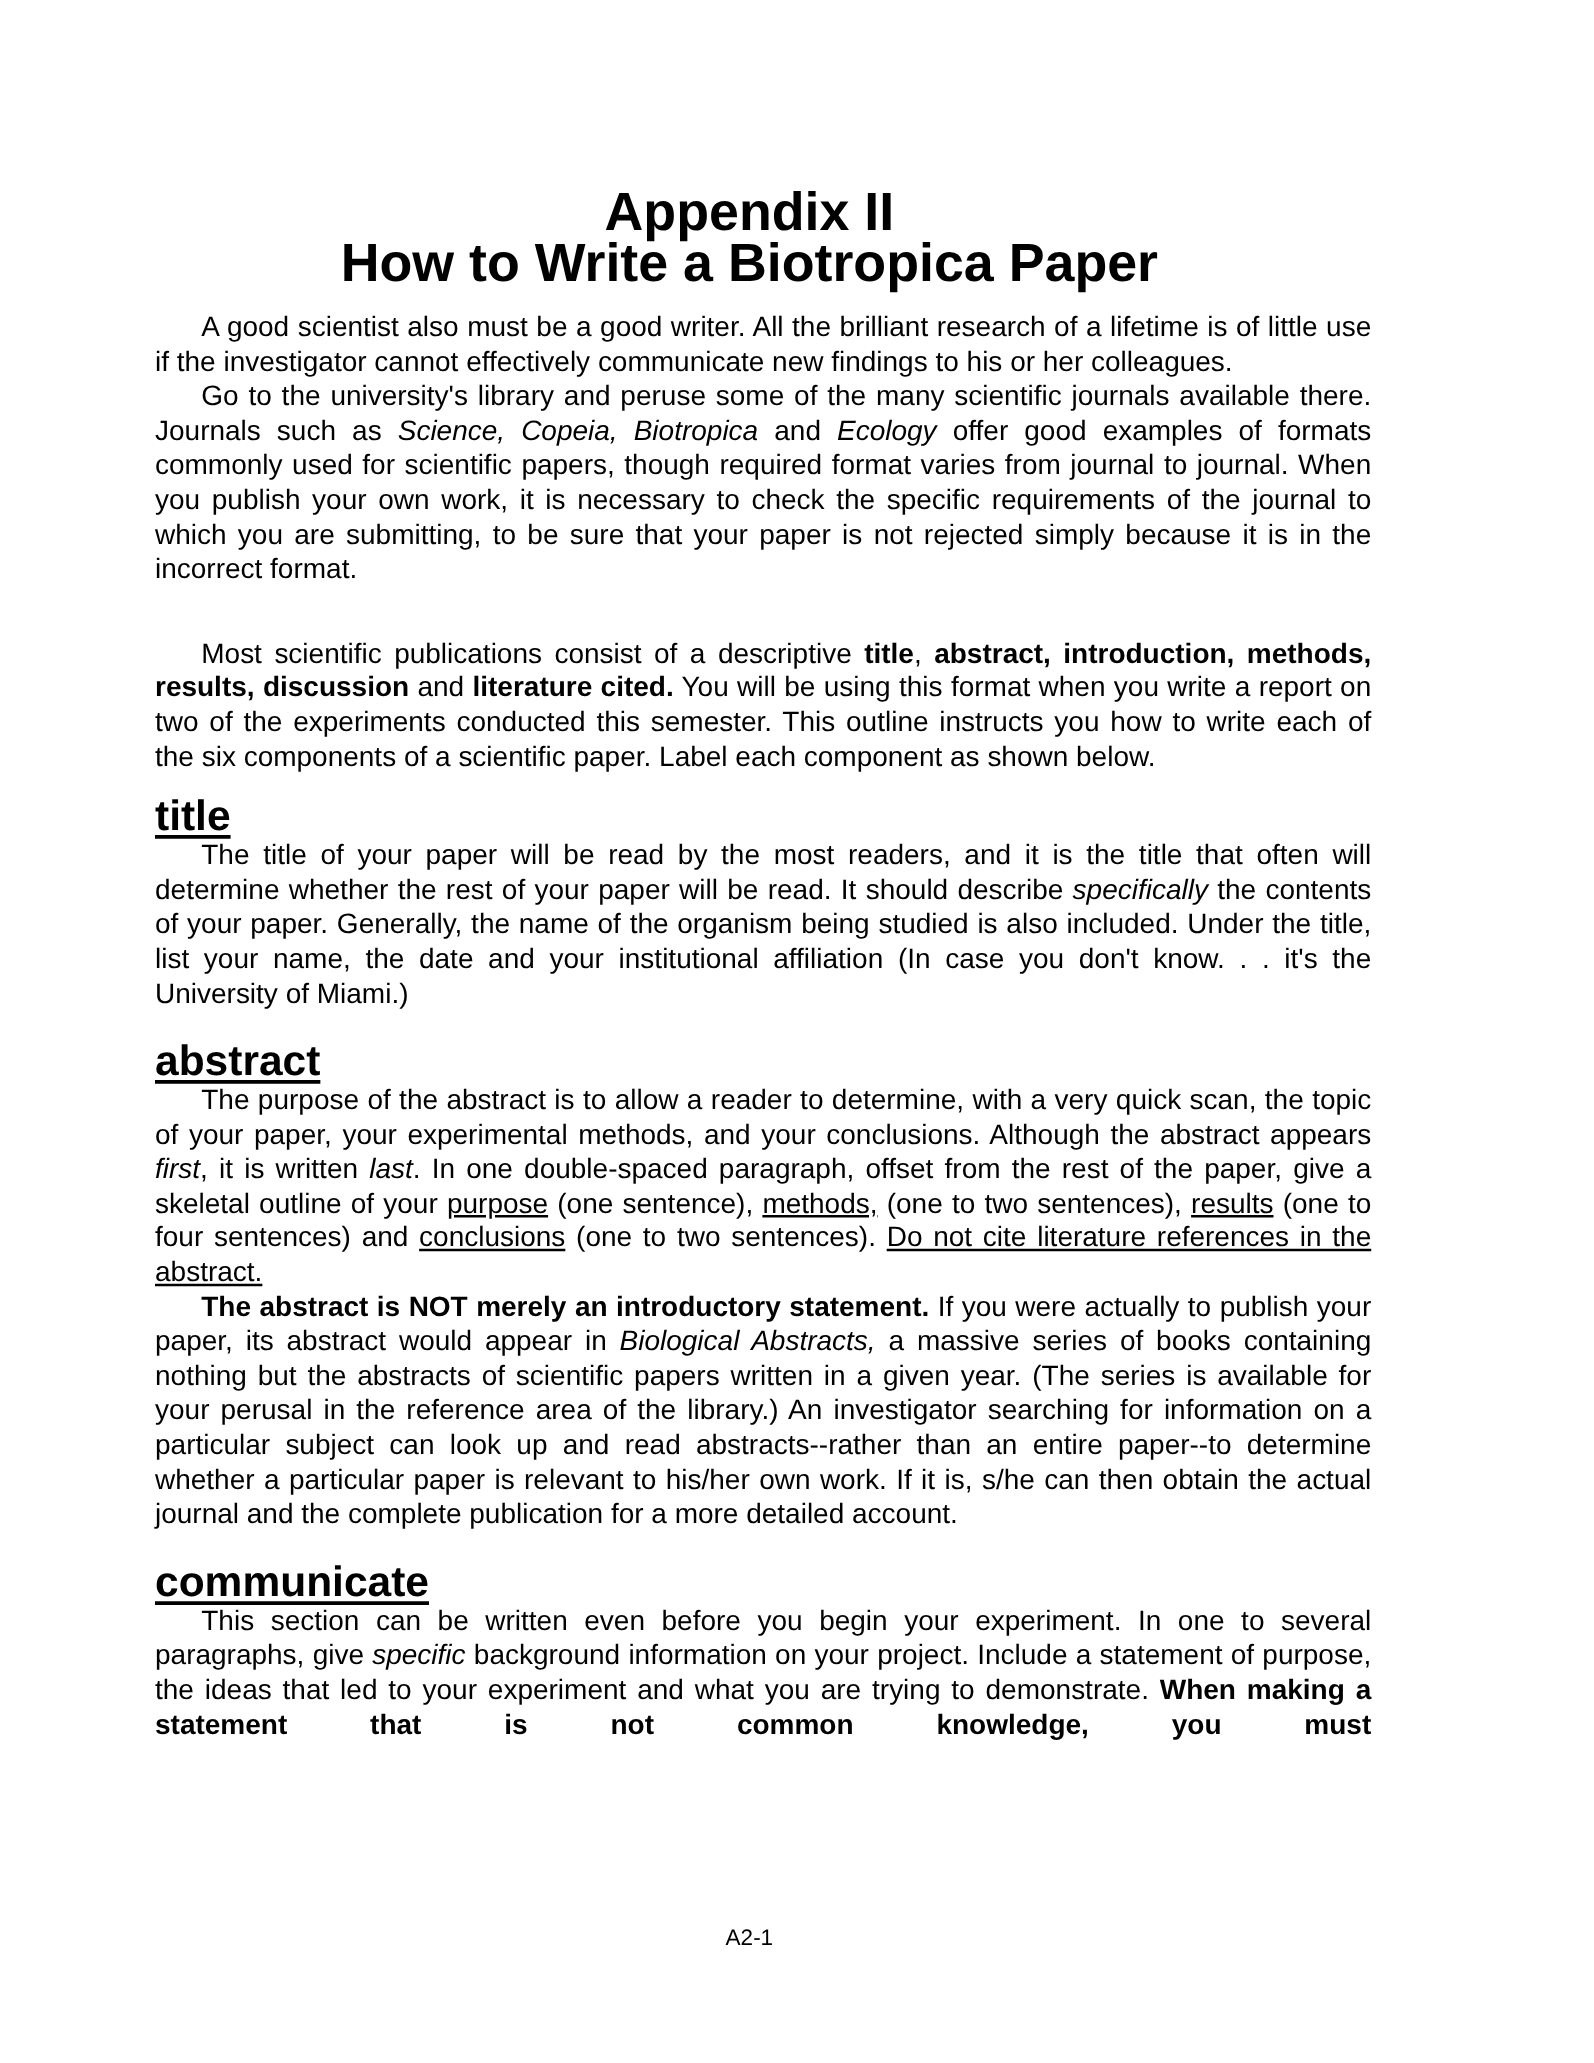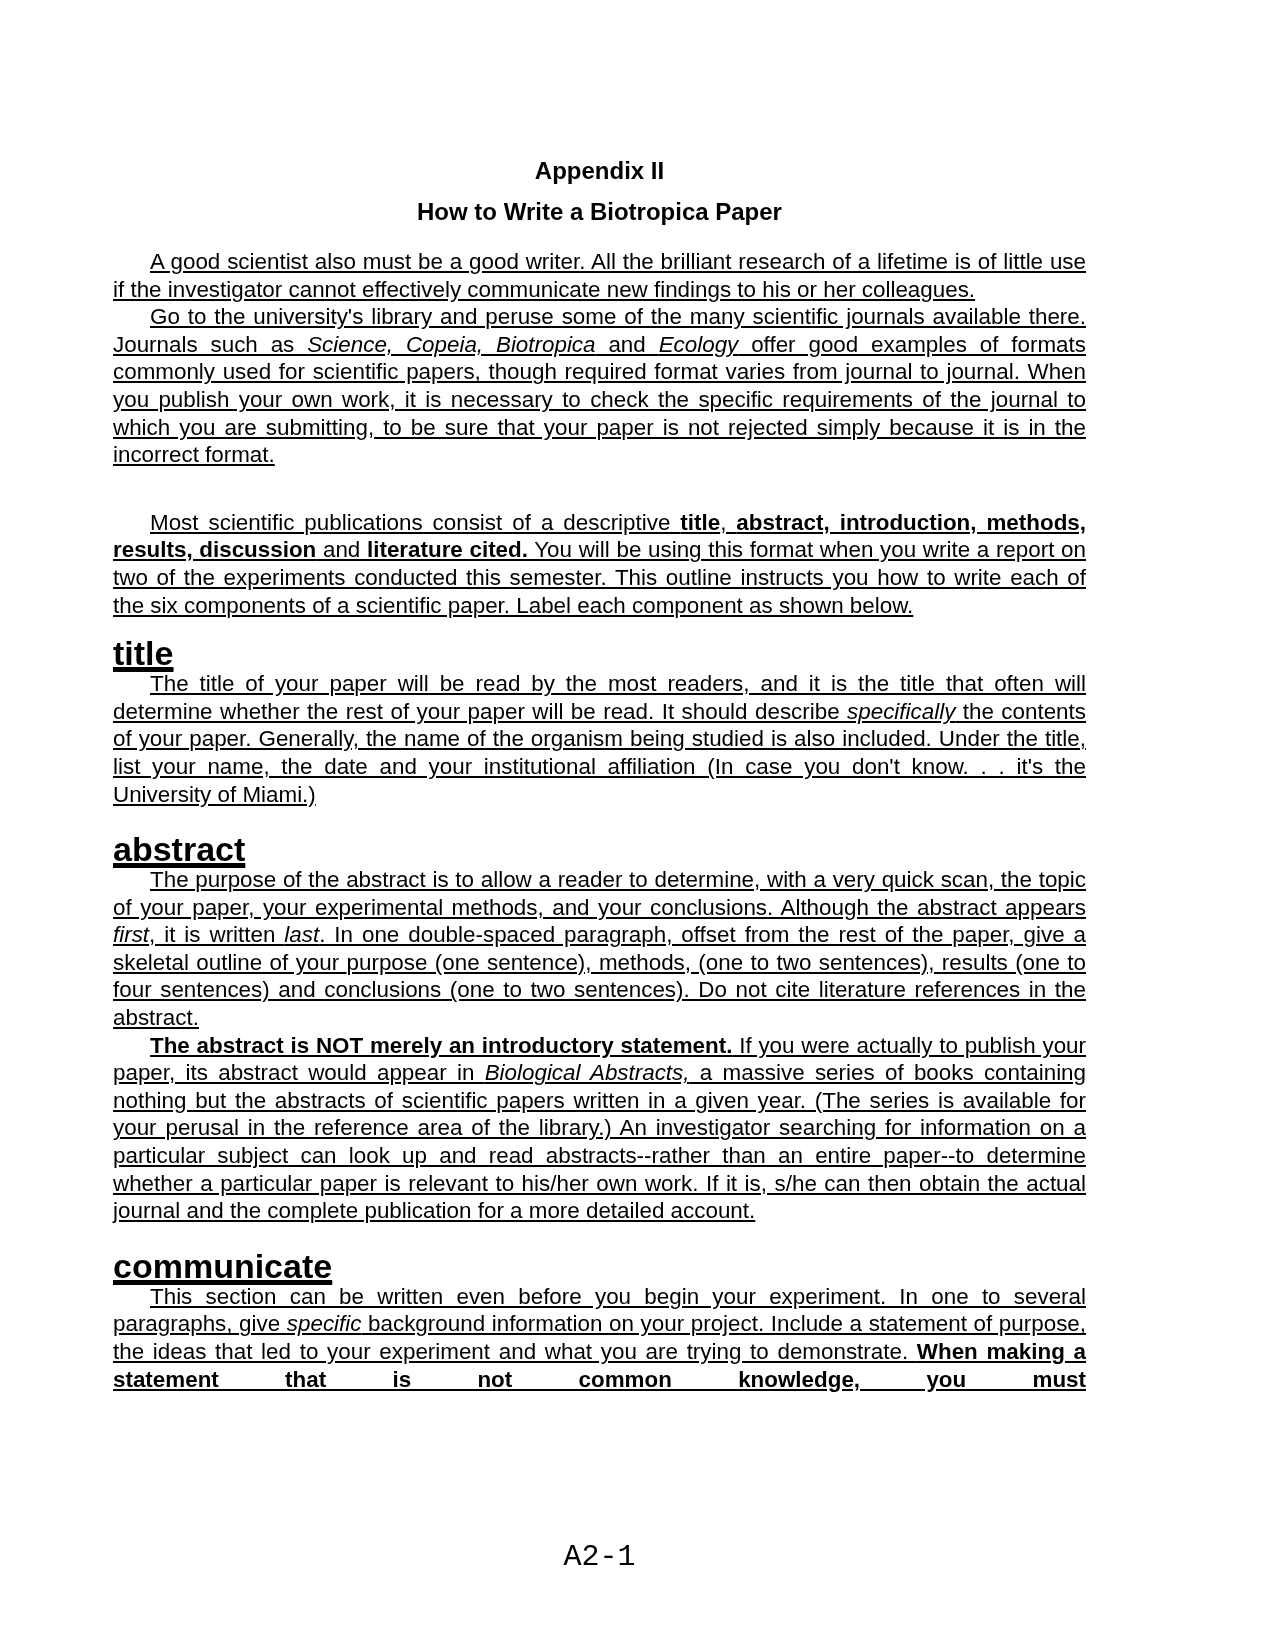--- a/index.html
+++ b/index.html
@@ -1,31 +1,31 @@
 <!DOCTYPE html>
 <html><head>
 <meta charset="utf-8">
 <style>
   html, body { margin: 0; padding: 0; background: #ffffff; }
   body { width: 1275px; height: 1650px; position: relative; overflow: hidden;
          font-family: "Liberation Sans", "DejaVu Sans", sans-serif; color: #000; }
   .page { position: absolute; left: 113px; top: 0; width: 973px; }
   .doc-title { position: absolute; left: 0; width: 973px; top: 150px; text-align: center;
-               font-weight: bold; font-size: 24px; line-height: 41px; }
-  .body { position: absolute; left: 0; top: 248px; width: 973px;
-          font-size: 22.4px; line-height: 27.6px; text-decoration: underline; }
+               font-weight: bold; font-size: 43px; line-height: 41px; }
+  .body { position: absolute; left: 11px; top: 248px; width: 973px;
+          font-size: 22.4px; line-height: 27.6px; }
   p { margin: 0; text-align: justify; text-indent: 37px; }
   p.last-left { text-align-last: left; margin-top: 40px; }
   h2 { margin: 0; font-size: 34px; line-height: 34px; font-weight: bold;
        text-decoration: underline; text-decoration-thickness: 3px; text-underline-offset: 4px; }
   .h-title { margin-top: 17px; }
   .h-sec { margin-top: 24px; }
   .u { text-decoration: underline; }
   .page-number { position: absolute; left: 0; width: 973px; top: 1540px; text-align: center;
-                 font-size: 30px; font-family: Liberation Mono, monospace; }
+                 font-size: 18px; }
 </style>
 </head>
 <body>
 
 <div class="page">
   <div class="doc-title">
     <div>Appendix II</div>
     <div>How to Write a Biotropica Paper</div>
   </div>
 

